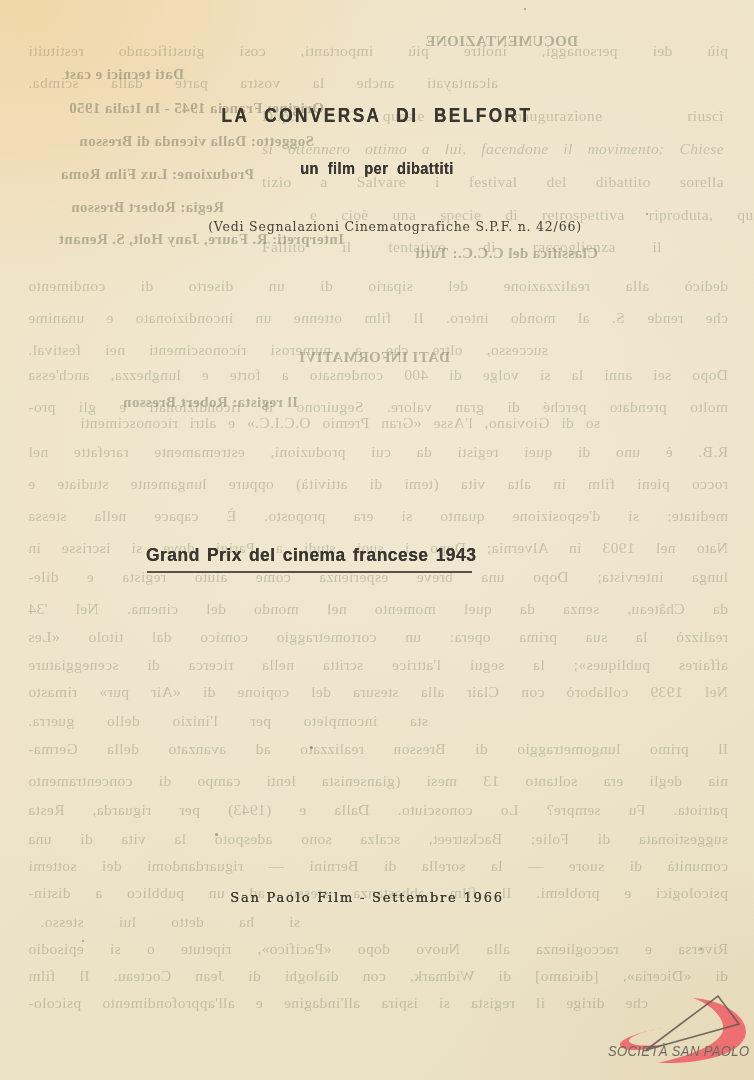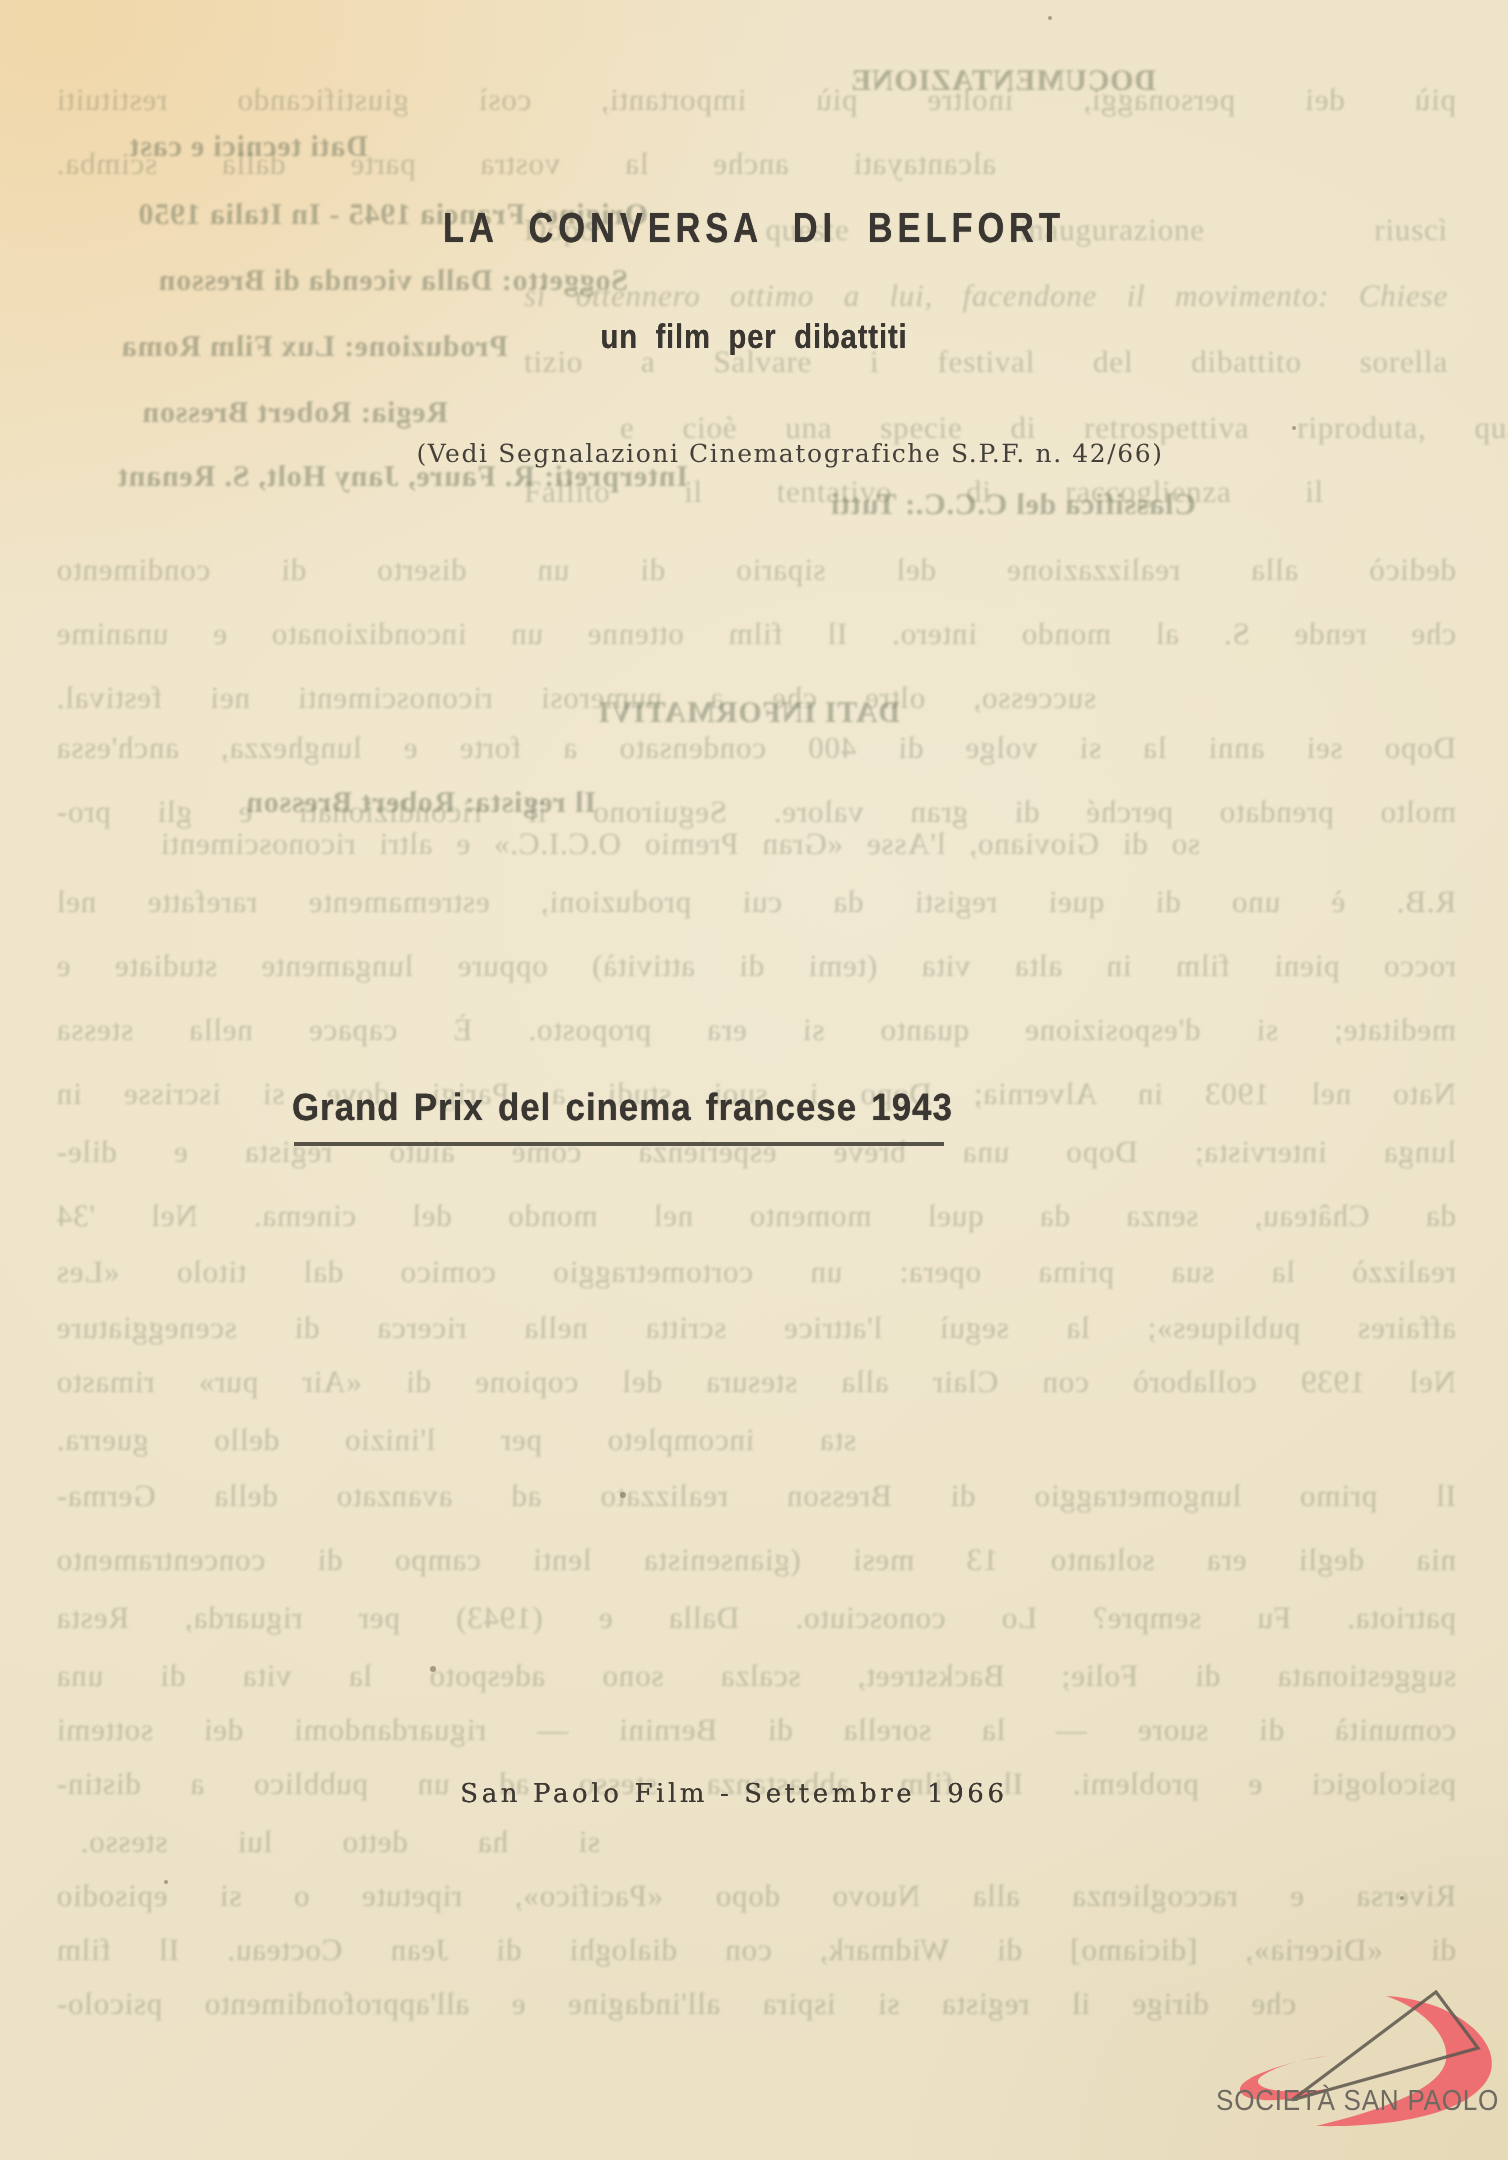--- a/index.html
+++ b/index.html
@@ -71,21 +71,21 @@
   }
   .footer-line{
     top:890px;text-align:center;
     font-family:"DejaVu Serif",serif;
     font-size:13px;letter-spacing:1.8px;
     color:#3e3a33;
     transform:translateX(-10px);
     text-shadow:0 0 .3px #3e3a33;
   }
   
-  .logo{position:absolute;right:0;top:985px;width:154px;height:95px;}
+  .logo{position:absolute;right:0;top:985px;width:154px;height:95px;font-style:italic;}
   .logo svg{position:absolute;left:0;top:0;}
   .logo-caption{
     position:absolute;left:8px;top:58px;
     font-family:"Liberation Sans",sans-serif;
     font-size:14.5px;color:#6e6a61;letter-spacing:.4px;
     transform:scaleX(.9);transform-origin:0 50%;
     white-space:nowrap;
   }
 </style>
 </head>

